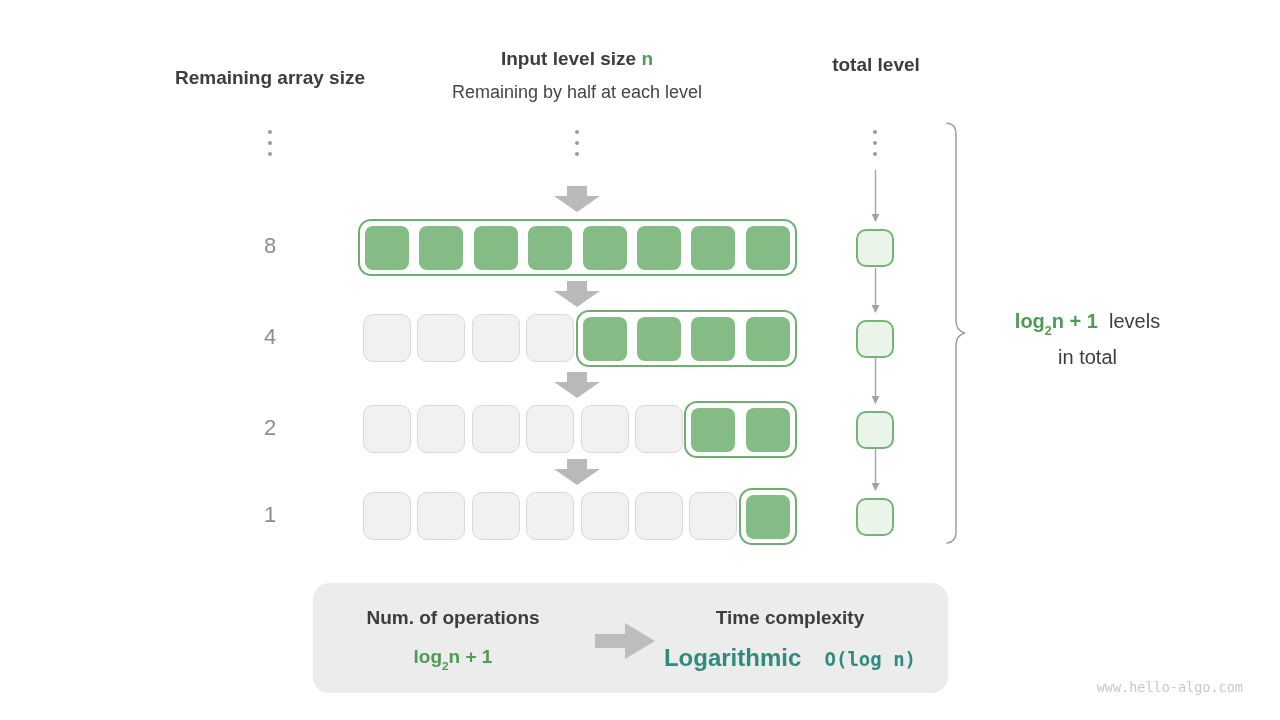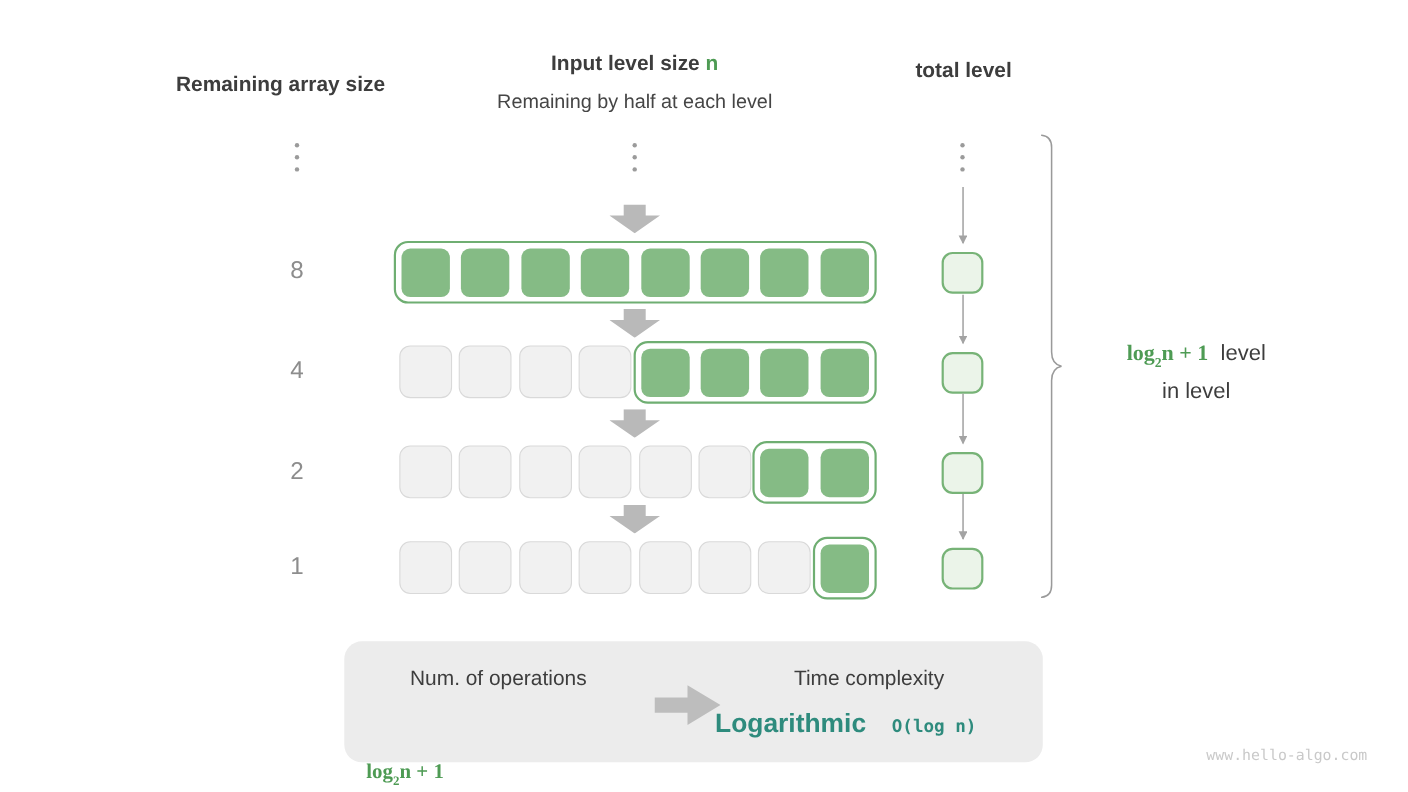--- a/index.html
+++ b/index.html
@@ -31,37 +31,37 @@
   .gray-cell{position:absolute;width:48px;height:48px;box-sizing:border-box;
              background:var(--gray_cell_bg);border:1.5px solid var(--gray_cell_border);border-radius:10px;}
   .green-cell{position:absolute;width:44px;height:44px;background:var(--cell_green);border-radius:8px;}
   .green-container{position:absolute;box-sizing:border-box;border:2px solid var(--container_border);
                    border-radius:13px;background:#fff;}
   .op-cell{position:absolute;width:38px;height:38px;box-sizing:border-box;background:var(--op_cell_bg);
            border:2.5px solid var(--op_cell_border);border-radius:10px;}
   .dots{position:absolute;display:flex;flex-direction:column;align-items:center;gap:7px;}
   .dots i{width:4px;height:4px;border-radius:50%;background:#9b9b9b;display:block;}
   .mono{font-family:"DejaVu Sans Mono",monospace;}
-  .formula{font-family:Liberation Serif, serif;font-weight:bold;color:var(--accent_green);margin-top:45px;}
+  .formula{font-family:Liberation Sans, sans-serif;font-weight:bold;color:var(--accent_green);}
   .formula sub{font-size:0.62em;position:relative;bottom:-0.18em;font-weight:bold;}
   .brace-label{font-size:20px;line-height:28px;text-align:center;color:var(--text_dark);}
   .summary-box{position:absolute;left:313px;top:583px;width:635px;height:110px;border-radius:16px;background:var(--box_bg);}
-  .sum-title{position:absolute;font-size:19px;font-weight:normal;color:var(--text_dark);text-align:center;}
-  .sum-value{position:absolute;font-size:19px;text-align:left;}
+  .sum-title{position:absolute;font-size:19px;font-weight:bold;color:var(--text_dark);text-align:center;}
+  .sum-value{position:absolute;font-size:19px;text-align:center;}
   .teal{color:var(--teal);}
   .watermark{position:absolute;left:1063px;top:679px;width:180px;text-align:right;
              font-family:"DejaVu Sans Mono",monospace;font-size:13.5px;color:var(--watermark);}
   svg{display:block;}
 </style>
 </head>
 <body>
 
 <div class="canvas">
 
-  <div class="abs hdr" style="left:115px;top:66px;width:280px;">Remaining array size</div>
+  <div class="abs hdr" style="left:130px;top:66px;width:280px;">Remaining array size</div>
 
   <div class="abs hdr" style="left:427px;top:47px;width:300px;">
     <div><span>Input level size </span><span class="green">n</span></div>
     <div class="sub">Remaining by half at each level</div>
   </div>
 
   <div class="abs hdr" style="left:776px;top:50px;width:200px;line-height:29px;">
     <div>total level</div>
   </div>
 
@@ -157,33 +157,33 @@
     <g stroke="#a3a3a3" stroke-width="1.4">
       <line x1="875.5" y1="170" x2="875.5" y2="221" marker-end="url(#ah)"></line>
       <line x1="875.5" y1="268" x2="875.5" y2="312" marker-end="url(#ah)"></line>
       <line x1="875.5" y1="358" x2="875.5" y2="403" marker-end="url(#ah)"></line>
       <line x1="875.5" y1="449" x2="875.5" y2="490" marker-end="url(#ah)"></line>
     </g>
     <path d="M947,123 Q956,124 956,134 L956,320 Q956,331 965,333 Q956,335 956,346 L956,532 Q956,542 947,543" fill="none" stroke="#9a9a9a" stroke-width="1.4" stroke-linecap="round"></path>
   </svg>
 
   <div class="abs brace-label" style="left:985px;top:307px;width:205px;">
-    <div><span class="formula" style="font-size:20px;"><span>log</span><sub>2</sub><span>n + 1</span></span>&nbsp;&nbsp;<span>level</span></div>
-    <div>in level</div>
+    <div><span class="formula" style="font-size:20px;"><span>log</span><sub>2</sub><span>n + 1</span></span>&nbsp;&nbsp;<span>levels</span></div>
+    <div>in total</div>
   </div>
 
   <div class="summary-box">
     <div class="sum-title" style="left:20px;top:24px;width:240px;">Num. of operations</div>
     <div class="sum-value formula" style="left:20px;top:63px;width:240px;"><span>log</span><sub>2</sub><span>n + 1</span></div>
 
     <svg class="abs" style="left:282px;top:38px;" width="60" height="40">
       <polygon points="0,13 30,13 30,2 60,20 30,38 30,27 0,27" fill="#bdbdbd"></polygon>
     </svg>
 
     <div class="sum-title" style="left:357px;top:24px;width:240px;">Time complexity</div>
     <div class="sum-value" style="left:337px;top:61px;width:280px;">
       <span class="teal" style="font-weight:bold;font-size:24px;">Logarithmic</span>
-      <span class="mono teal" style="font-weight:bold;font-size:16px;margin-left:18px;">O(log n)</span>
+      <span class="mono teal" style="font-weight:bold;font-size:19px;margin-left:18px;">O(log n)</span>
     </div>
   </div>
 
   <div class="watermark">www.hello-algo.com</div>
 </div>
 
 </body></html>

